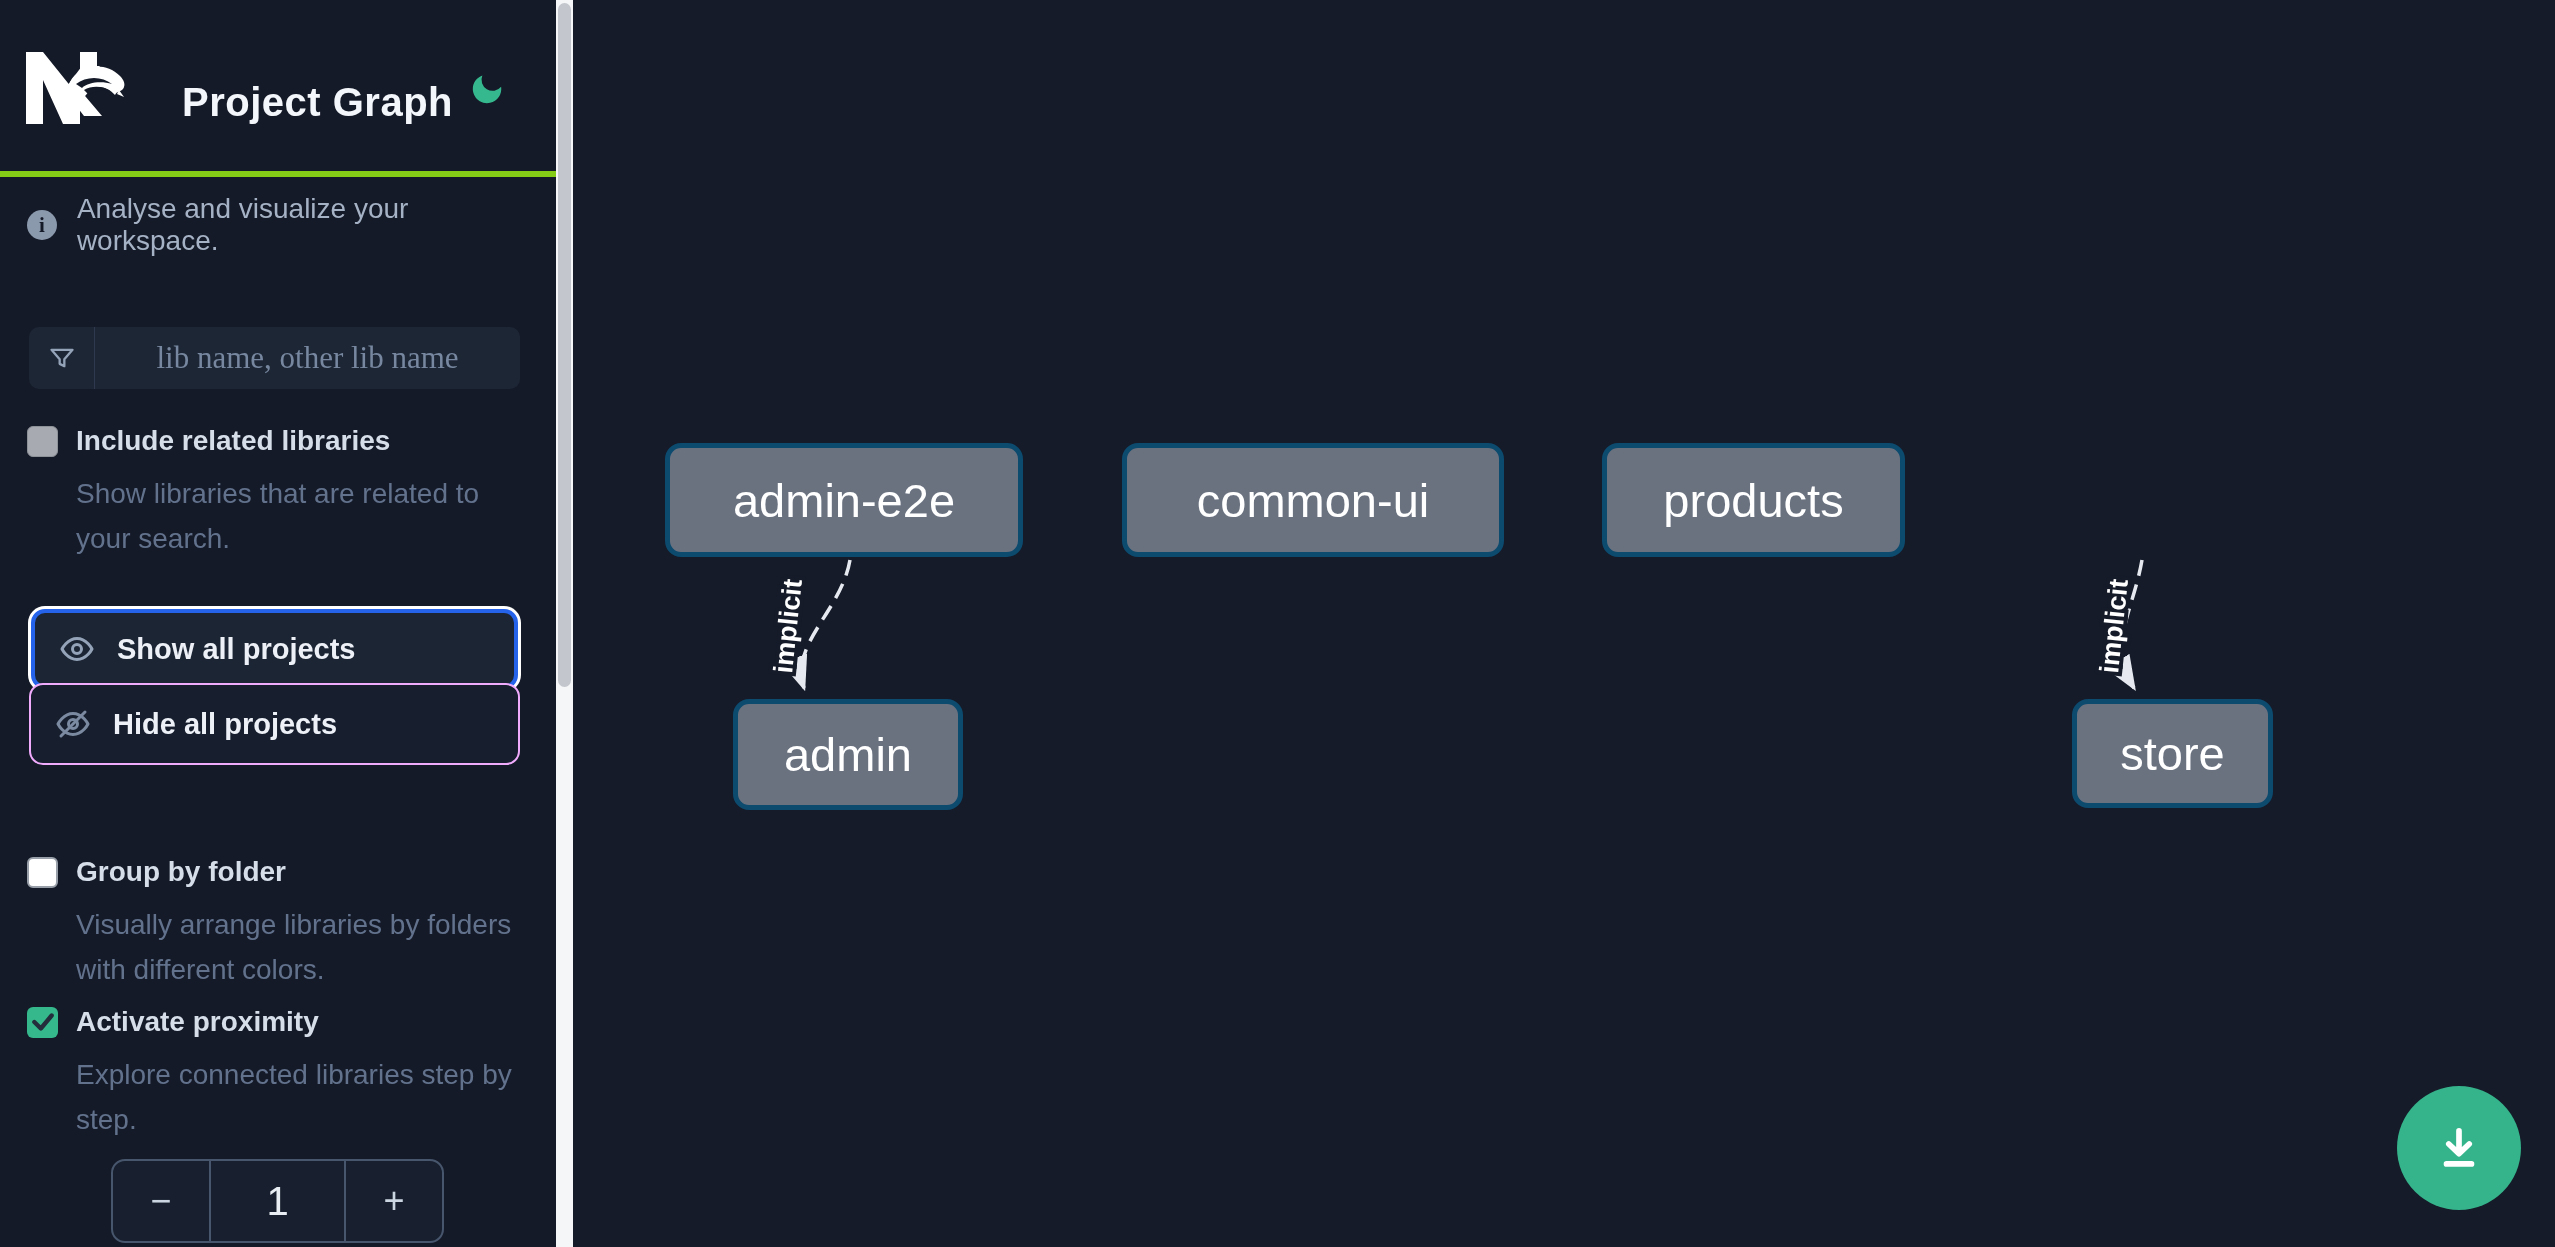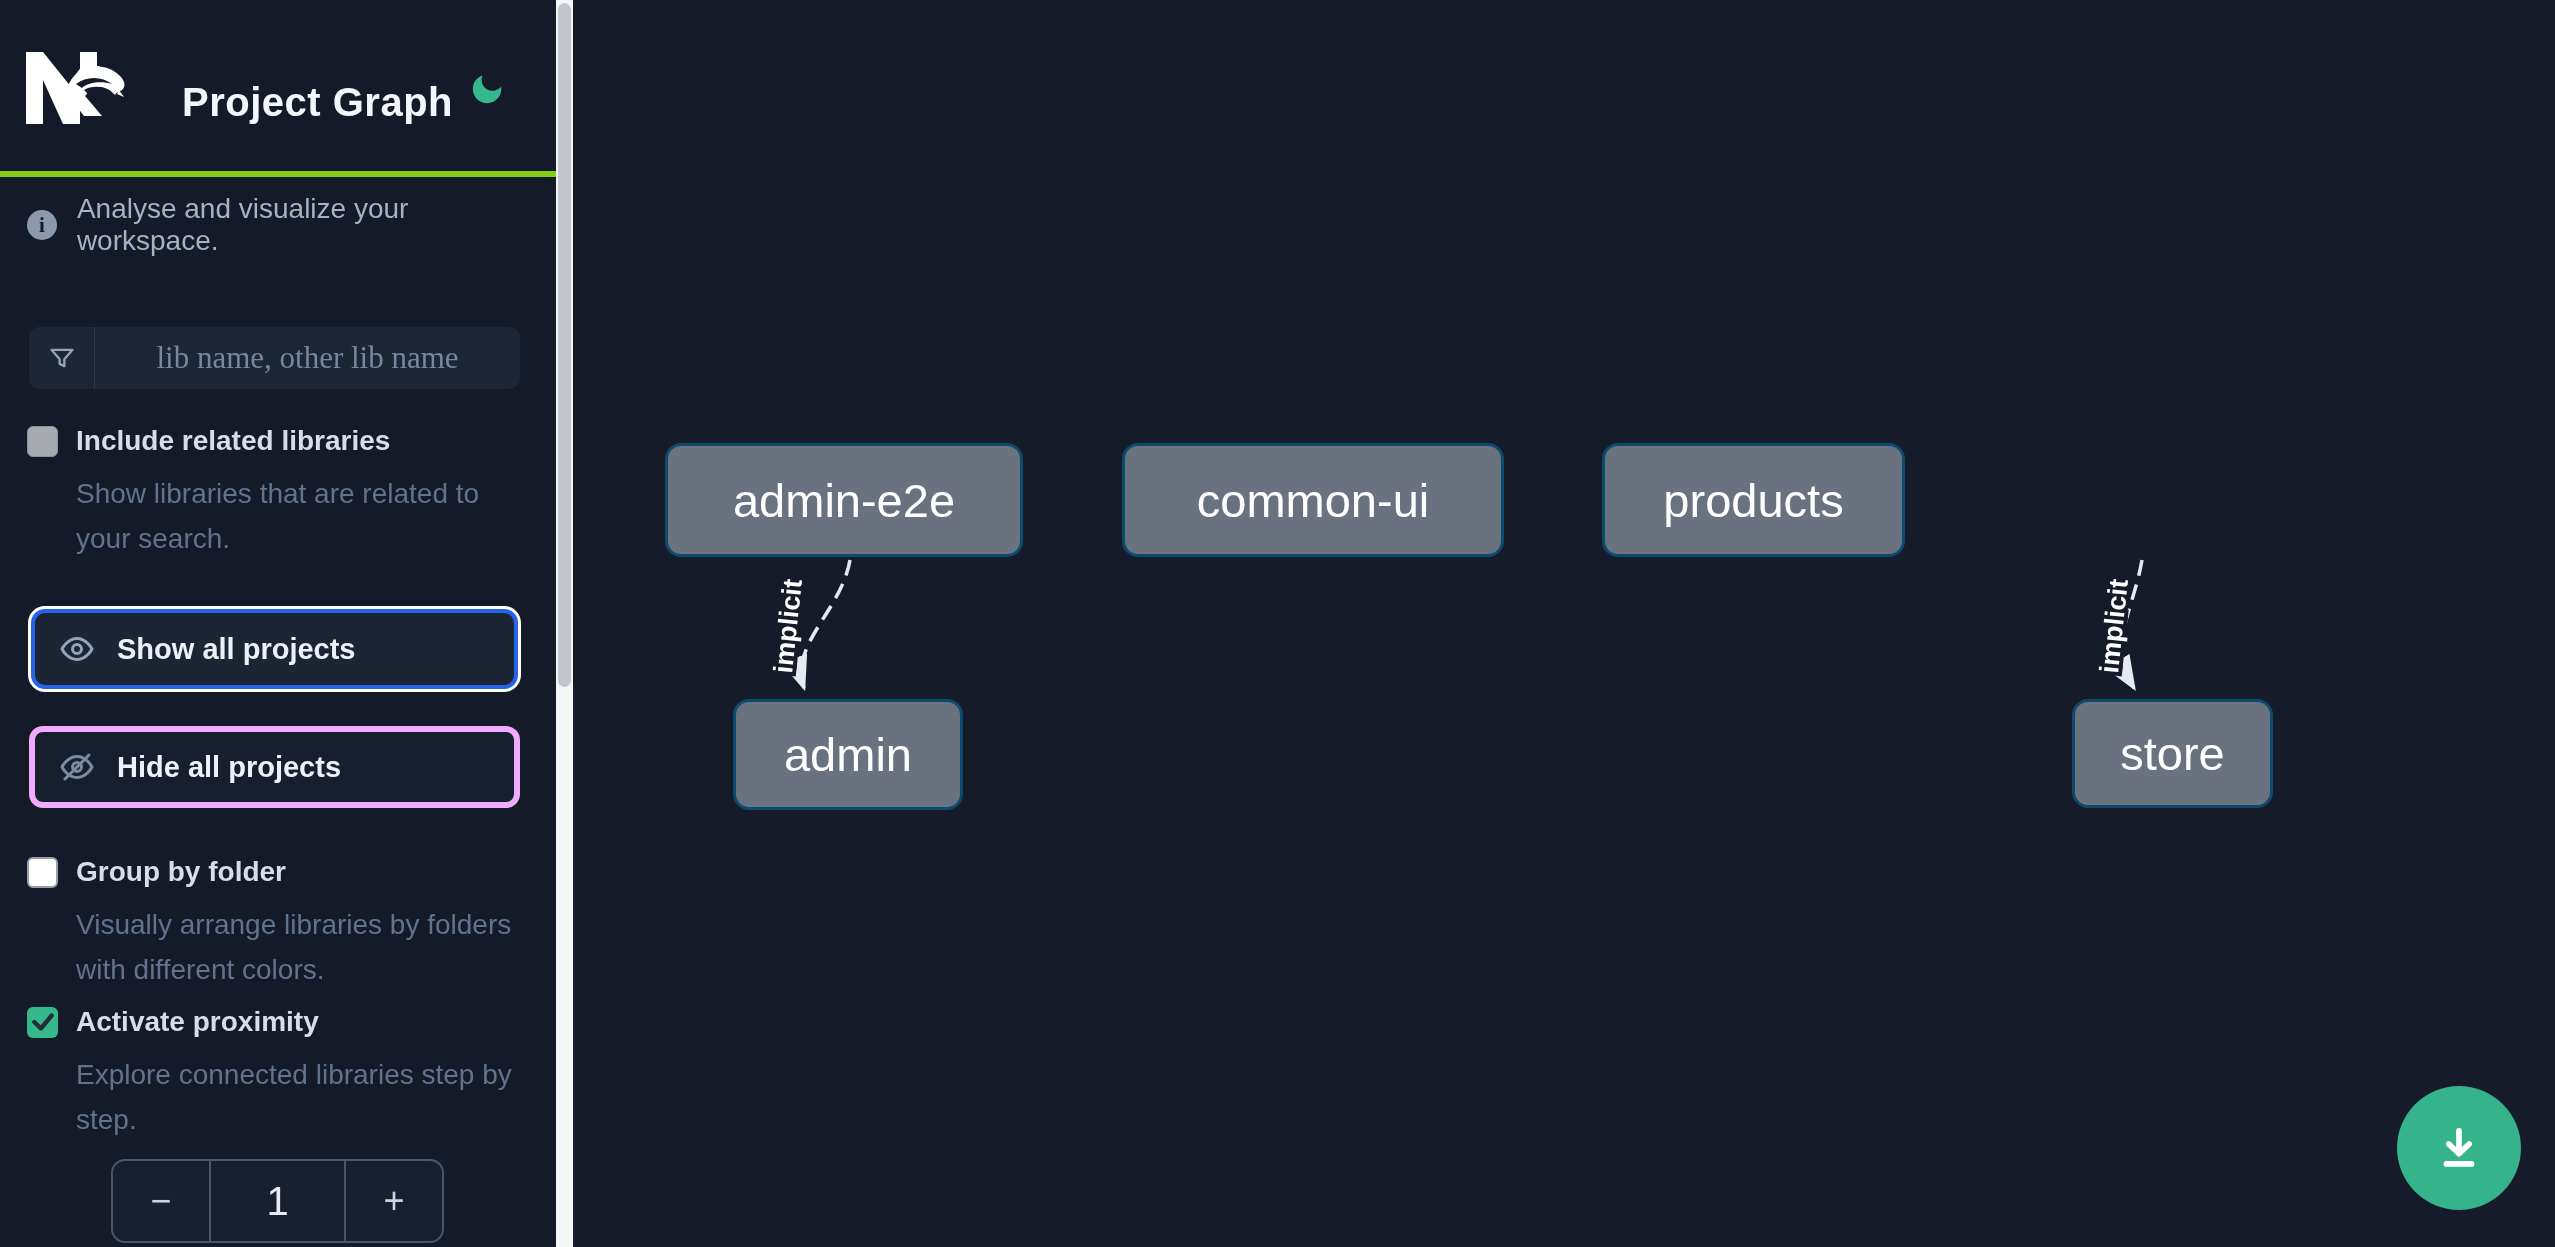--- a/index.html
+++ b/index.html
@@ -36,40 +36,40 @@
   .cb-gray  { background:#a7aab0; border:1px solid #8d9198; }
   .cb-white { background:#ffffff; border:2px solid #989fa8; }
   .cb-green { background:#35b98c; display:flex; align-items:center; justify-content:center; }
   .cb-label { font-size:28px; font-weight:700; color:#d6deea; }
   .cb-desc  { margin:14px 0 0 49px; font-size:28px; line-height:45px; color:#62728d; width:440px; }
 
   .side-btn { position:absolute; display:flex; align-items:center; gap:22px;
               padding-left:24px; border-radius:14px; cursor:pointer; }
   .btn-show { left:31px; top:609px; width:487px; height:80px; background:#1b2534;
               border:4px solid #2563eb; box-shadow:0 0 0 3px #ffffff; }
-  .btn-hide { left:29px; top:726px; width:491px; height:82px; background:#171f2e;
-              border:6px solid #f0abfc; }
+  .btn-hide { left:29px; top:683px; width:491px; height:82px; background:#171f2e;
+              border:2px solid #f0abfc; }
   .side-btn .lbl { font-size:29px; font-weight:700; color:#edf1f7; }
 
   .stepper { position:absolute; left:111px; top:1159px; width:333px; height:84px;
              border:2px solid #47566c; border-radius:14px; display:flex; background:#18202f; }
   .step-btn { width:96px; display:flex; align-items:center; justify-content:center;
               color:#cbd5e1; font-size:36px; cursor:pointer; }
   .step-val { flex:1; display:flex; align-items:center; justify-content:center;
               color:#e8edf3; font-size:40px;
               border-left:2px solid #47566c; border-right:2px solid #47566c; }
 
   
   .scrollbar { position:absolute; left:556px; top:0; width:17px; height:1247px; background:#f5f6f7; }
   .scroll-thumb { position:absolute; left:2px; top:3px; width:13px; height:684px;
                   background:#c3c7cd; border-radius:7px; }
 
   
   .canvas { position:absolute; left:573px; top:0; width:1982px; height:1247px; background:#151b29; }
-  .node { position:absolute; background:#6a7280; border:3px solid #0c4a6e; border-radius:16px;
+  .node { position:absolute; background:#6a7280; border:5px solid #0c4a6e; border-radius:16px;
           display:flex; align-items:center; justify-content:center;
           color:#ffffff; font-size:47px; cursor:pointer; }
   .edges { position:absolute; left:0; top:0; }
   .edge-label { font-size:27px; font-weight:700; fill:#ffffff;
                 paint-order:stroke; stroke:#151b29; stroke-width:8px;
                 text-anchor:middle; font-family:"Liberation Sans", sans-serif; }
 
   .fab { position:absolute; left:2397px; top:1086px; width:124px; height:124px; border-radius:50%;
          background:#35b38a; display:flex; align-items:center; justify-content:center; cursor:pointer; }
 

